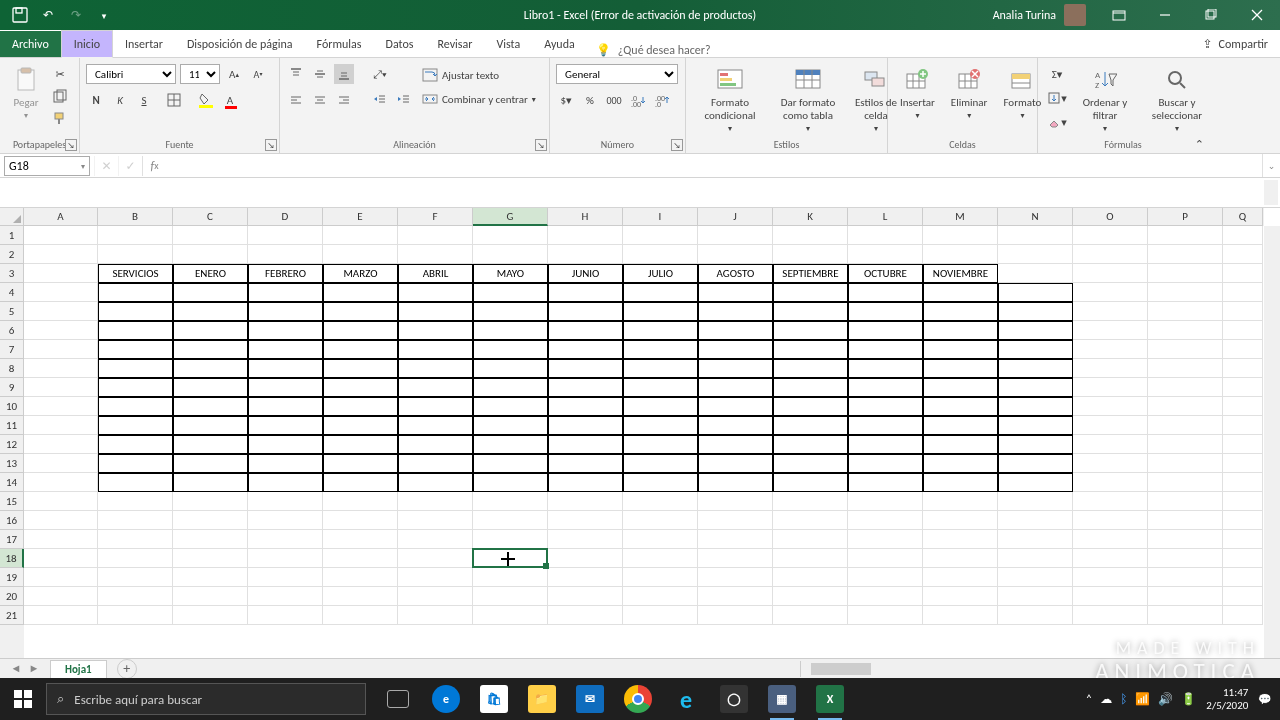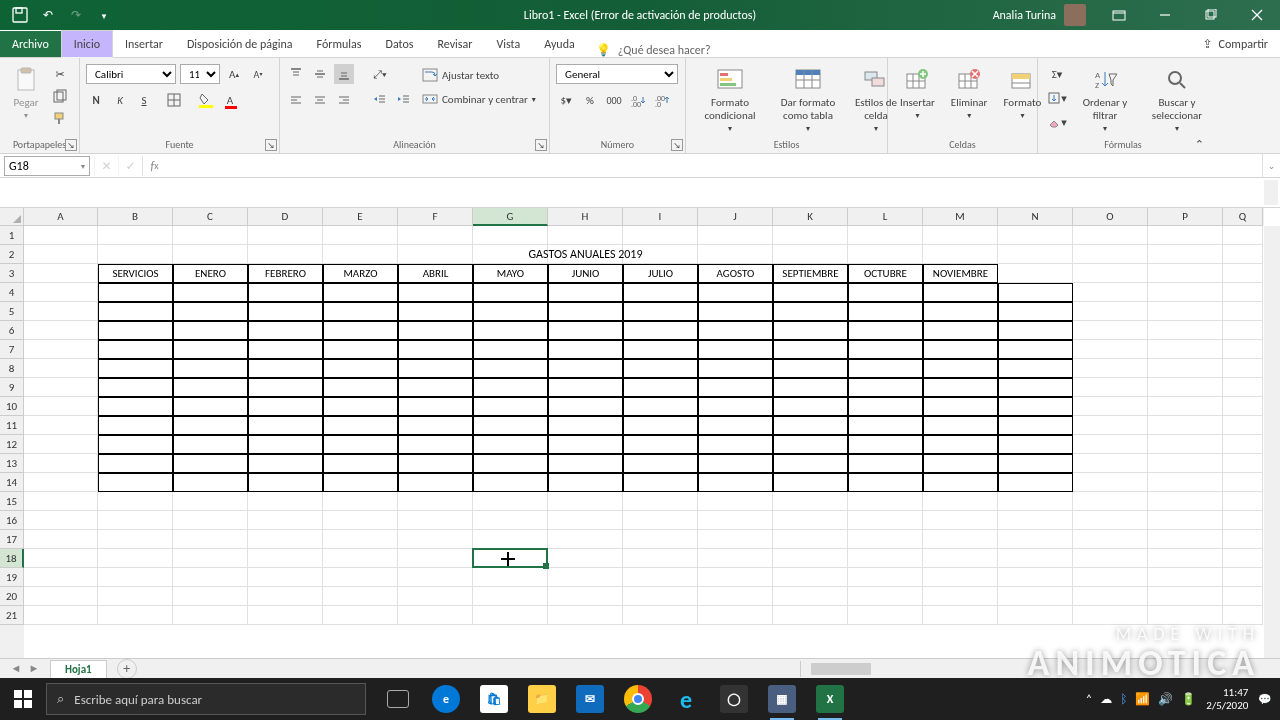--- a/index.html
+++ b/index.html
@@ -83,21 +83,21 @@
 .status-bar .right-status { margin-left: auto; display: flex; align-items: center; gap: 8px; }
 .view-btns { display: flex; gap: 2px; }
 .view-btn { width: 20px; height: 16px; border: 1px solid #ccc; display: flex; align-items: center; justify-content: center; }
 .zoom-slider { display: flex; align-items: center; gap: 4px; }
 .zoom-slider .track { width: 80px; height: 2px; background: #888; position: relative; }
 .zoom-slider .thumb { position: absolute; left: 38px; top: -4px; width: 4px; height: 10px; background: #555; }
 
 
 .watermark { position: absolute; right: 20px; bottom: 36px; color: rgba(255,255,255,0.85); font-family: Arial; letter-spacing: 6px; text-shadow: 0 0 6px rgba(0,0,0,0.4); pointer-events: none; text-align: right; line-height: 1.1;}
 .watermark .l1 { font-size: 18px; font-weight: 300; }
-.watermark .l2 { font-size: 36px; font-weight: 700; }
+.watermark .l2 { font-size: 23px; font-weight: 400; }
 
 
 .taskbar { position: absolute; bottom: 0; left: 0; right: 0; height: 42px; background: #1f1f1f; display: flex; align-items: center; }
 .start-btn { width: 46px; height: 42px; display: flex; align-items: center; justify-content: center; cursor: pointer; }
 .win-logo { width: 18px; height: 18px; display: grid; grid-template: 1fr 1fr / 1fr 1fr; gap: 2px; }
 .win-logo div { background: #fff; }
 .search-box { width: 320px; height: 32px; background: #2b2b2b; border: 1px solid #555; display: flex; align-items: center; padding: 0 10px; color: #ccc; gap: 10px; font-size: 13px; }
 .task-icons { display: flex; align-items: center; gap: 4px; margin-left: 10px; }
 .task-icon { width: 44px; height: 42px; display: flex; align-items: center; justify-content: center; cursor: pointer; position: relative; }
 .task-icon .app-ico { width: 28px; height: 28px; border-radius: 3px; display: flex; align-items: center; justify-content: center; font-size: 12px; color: #fff; font-weight: bold; }
@@ -948,21 +948,20 @@
         <div class="cell" style="width: 75px;"></div>
         <div class="cell" style="width: 75px;"></div>
         <div class="cell" style="width: 75px;"></div>
         <div class="cell" style="width: 75px;"></div>
         <div class="cell" style="width: 75px;"></div>
         <div class="cell" style="width: 75px;"></div>
         <div class="cell" style="width: 75px;"></div>
         <div class="cell" style="width: 75px;"></div>
         <div class="cell" style="width: 40px;"></div>
       </div>
-      <div class="merged-title" style="left: 74px; top: 19px; width: 975px; height: 19px; line-height: 19px;">GASTOS ANUALES 2019</div>
       <div style="position: absolute; left: 74px; top: 38px; width: 75px; height: 19px; border: 1px solid rgb(0, 0, 0); font-size: 11px; text-align: center; line-height: 18px; overflow: hidden; background: rgb(255, 255, 255);">SERVICIOS</div>
       <div style="position: absolute; left: 149px; top: 38px; width: 75px; height: 19px; border: 1px solid rgb(0, 0, 0); font-size: 11px; text-align: center; line-height: 18px; overflow: hidden; background: rgb(255, 255, 255);">ENERO</div>
       <div style="position: absolute; left: 224px; top: 38px; width: 75px; height: 19px; border: 1px solid rgb(0, 0, 0); font-size: 11px; text-align: center; line-height: 18px; overflow: hidden; background: rgb(255, 255, 255);">FEBRERO</div>
       <div style="position: absolute; left: 299px; top: 38px; width: 75px; height: 19px; border: 1px solid rgb(0, 0, 0); font-size: 11px; text-align: center; line-height: 18px; overflow: hidden; background: rgb(255, 255, 255);">MARZO</div>
       <div style="position: absolute; left: 374px; top: 38px; width: 75px; height: 19px; border: 1px solid rgb(0, 0, 0); font-size: 11px; text-align: center; line-height: 18px; overflow: hidden; background: rgb(255, 255, 255);">ABRIL</div>
       <div style="position: absolute; left: 449px; top: 38px; width: 75px; height: 19px; border: 1px solid rgb(0, 0, 0); font-size: 11px; text-align: center; line-height: 18px; overflow: hidden; background: rgb(255, 255, 255);">MAYO</div>
       <div style="position: absolute; left: 524px; top: 38px; width: 75px; height: 19px; border: 1px solid rgb(0, 0, 0); font-size: 11px; text-align: center; line-height: 18px; overflow: hidden; background: rgb(255, 255, 255);">JUNIO</div>
       <div style="position: absolute; left: 599px; top: 38px; width: 75px; height: 19px; border: 1px solid rgb(0, 0, 0); font-size: 11px; text-align: center; line-height: 18px; overflow: hidden; background: rgb(255, 255, 255);">JULIO</div>
       <div style="position: absolute; left: 674px; top: 38px; width: 75px; height: 19px; border: 1px solid rgb(0, 0, 0); font-size: 11px; text-align: center; line-height: 18px; overflow: hidden; background: rgb(255, 255, 255);">AGOSTO</div>
       <div style="position: absolute; left: 749px; top: 38px; width: 75px; height: 19px; border: 1px solid rgb(0, 0, 0); font-size: 11px; text-align: center; line-height: 18px; overflow: hidden; background: rgb(255, 255, 255);">SEPTIEMBRE</div>

